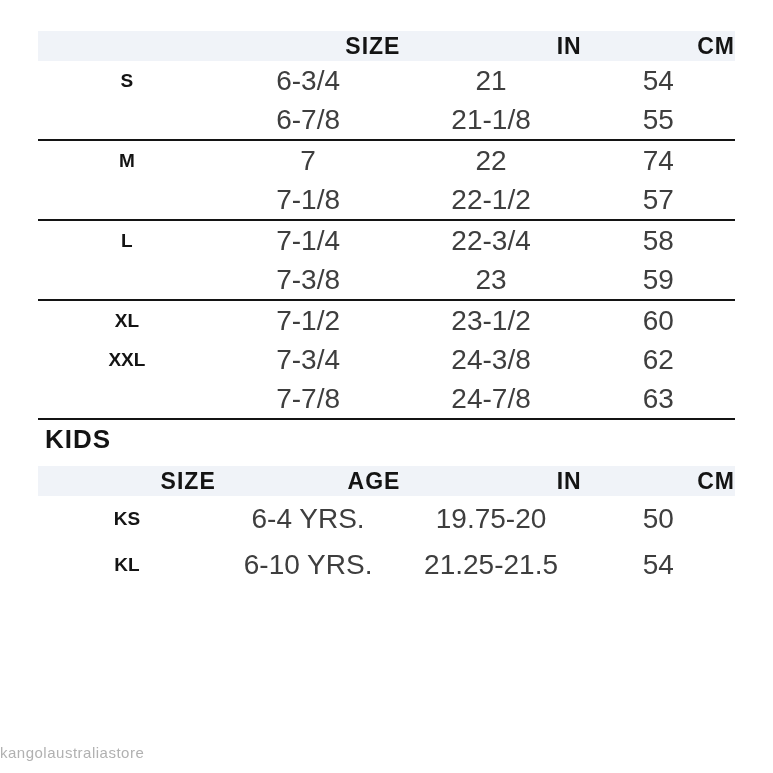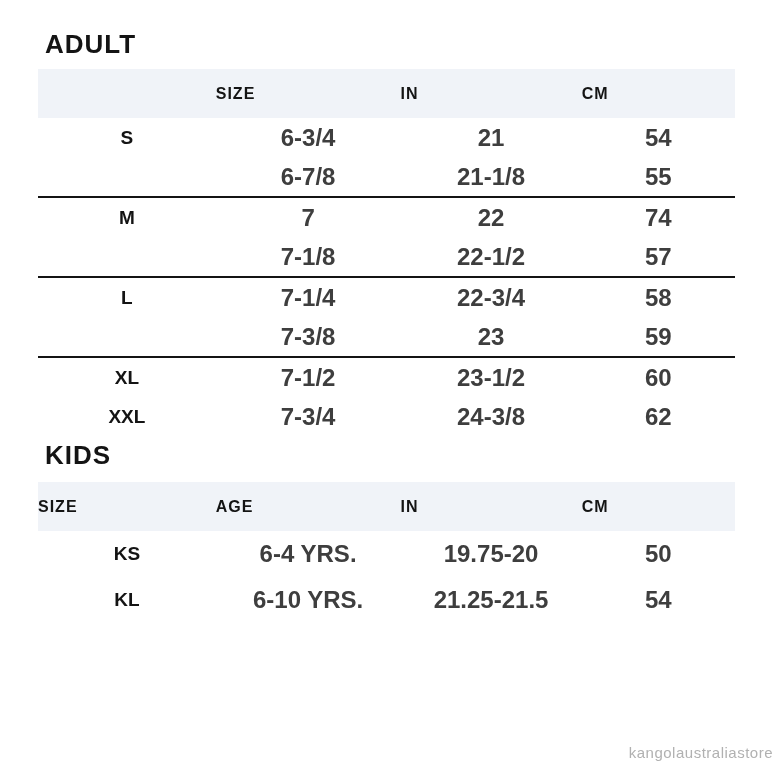--- a/index.html
+++ b/index.html
@@ -35,65 +35,64 @@
     width: 100%;
     border-collapse: collapse;
     table-layout: fixed;
   }
   .col-label { width: 25.5%; }
   .col-size  { width: 26.5%; }
   .col-in    { width: 26%;   }
   .col-cm    { width: 22%;   }
   table.size-table th {
     background: #f0f3f8;
-    height: 49px;
-    font-size: 16px;
+    height: 30px;
+    font-size: 23px;
     font-weight: 800;
     letter-spacing: 1px;
     color: #141414;
-    text-align: left;
+    text-align: right;
     padding: 0;
   }
   table.size-table td {
     height: 39px;
     text-align: center;
     vertical-align: middle;
-    font-size: 24px;
-    font-weight: 700;
+    font-size: 28px;
+    font-weight: 400;
     color: #3e3e3e;
     padding: 0;
   }
   table.kids td { height: 46px; }
   table.size-table td.lbl {
     font-size: 19px;
     font-weight: 800;
     color: #141414;
   }
   tr.group-end td {
     border-bottom: 2.5px solid #141414;
   }
   .watermark {
     position: absolute;
     left: 0;
     right: 0;
     bottom: 12px;
-    text-align: right;
+    text-align: left;
     font-size: 15px;
     font-weight: 300;
     letter-spacing: 0.5px;
     color: #b1b1b1;
   }
 </style>
 </head>
 <body>
 
 <div class="page">
 
   <section>
-    <h2 class="section-title">ADULT</h2>
     <table class="size-table adult">
       <colgroup>
         <col class="col-label">
           <col class="col-size">
           <col class="col-in">
           <col class="col-cm">
       </colgroup>
       <thead>
         <tr>
           <th></th>
@@ -147,20 +146,26 @@
           <td>7-1/2</td>
           <td>23-1/2</td>
           <td>60</td>
         </tr>
 
         <tr>
           <td class="lbl">XXL</td>
           <td>7-3/4</td>
           <td>24-3/8</td>
           <td>62</td>
+        </tr>
+        <tr class="group-end">
+          <td class="lbl"></td>
+          <td>7-7/8</td>
+          <td>24-7/8</td>
+          <td>63</td>
         </tr>
       </tbody>
     </table>
   </section>
 
   <section>
     <h2 class="section-title kids-title">KIDS</h2>
     <table class="size-table kids">
       <colgroup>
         <col class="col-label">

